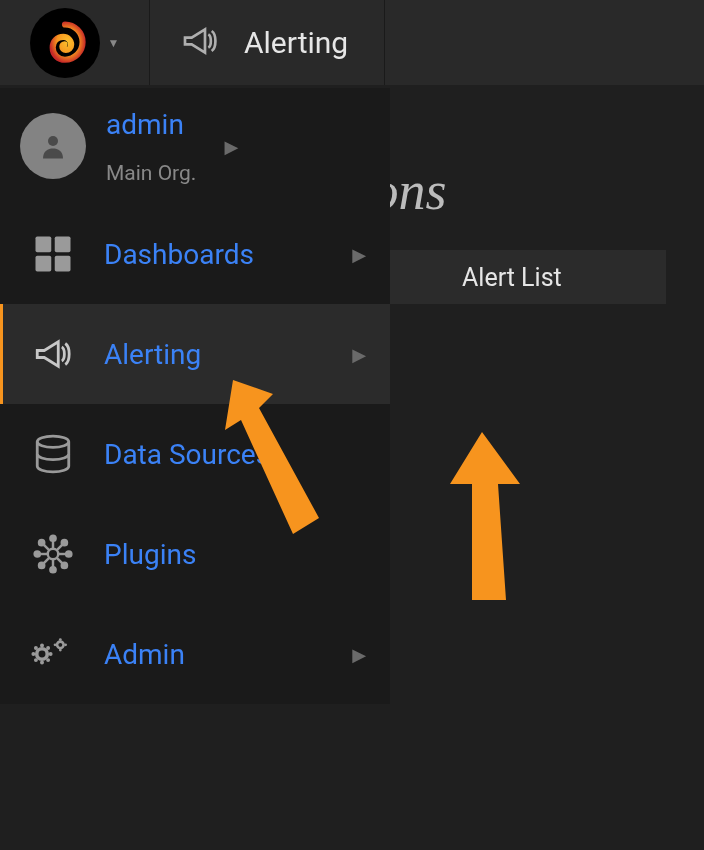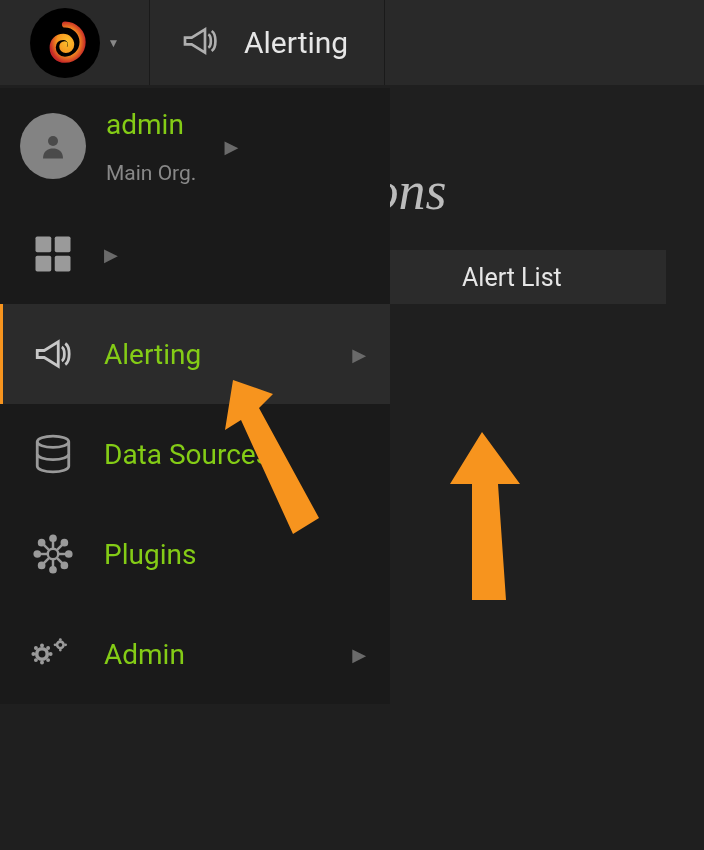--- a/index.html
+++ b/index.html
@@ -113,21 +113,21 @@
     .menu-icon {
       width: 46px;
       height: 46px;
       display: flex;
       align-items: center;
       justify-content: center;
       flex-shrink: 0;
     }
     .menu-label {
       font-size: 28px;
-      color: #84cc16;
+      color: #3b82f6;
       flex: 1;
     }
     .menu-sublabel {
       font-size: 21px;
       color: #888;
       margin-top: 20px;
     }
     .menu-text-col {
       display: flex;
       flex-direction: column;
@@ -236,20 +236,21 @@
 
   <div class="menu-item">
     <span class="menu-icon">
       <svg width="42" height="42" viewBox="0 0 24 24" fill="#9a9a9a">
         <rect x="2" y="2" width="9" height="9" rx="1"></rect>
         <rect x="13" y="2" width="9" height="9" rx="1"></rect>
         <rect x="2" y="13" width="9" height="9" rx="1"></rect>
         <rect x="13" y="13" width="9" height="9" rx="1"></rect>
       </svg>
     </span>
+    <span class="menu-label">Dashboards</span>
     <span class="chevron-right">▶</span>
   </div>
 
   <div class="menu-item active">
     <span class="menu-icon">
       <svg width="42" height="42" viewBox="0 0 24 24" fill="none" stroke="#c7c7c7" stroke-width="1.6">
         <path d="M3 10 L3 14 L7 14 L15 19 L15 5 L7 10 Z"></path>
         <path d="M17 8 C19 9 19 15 17 16"></path>
         <path d="M19 6 C22 8 22 16 19 18"></path>
       </svg>

